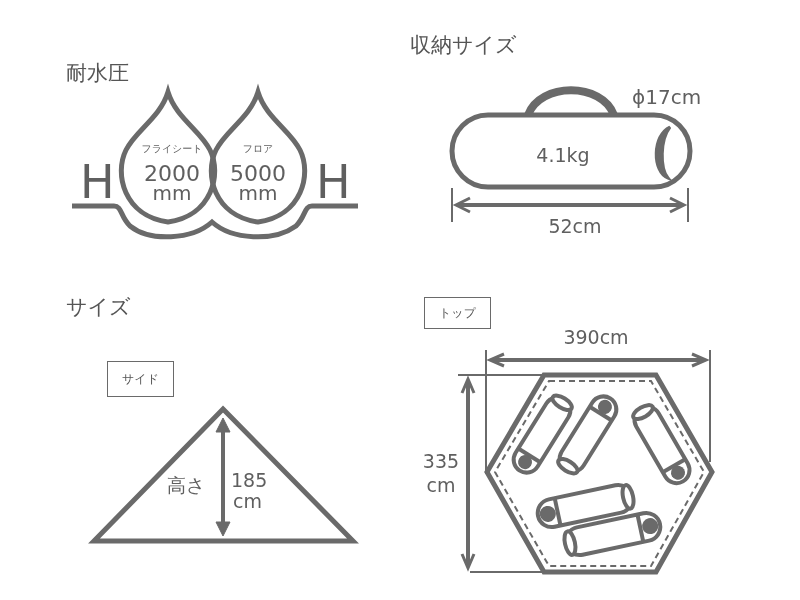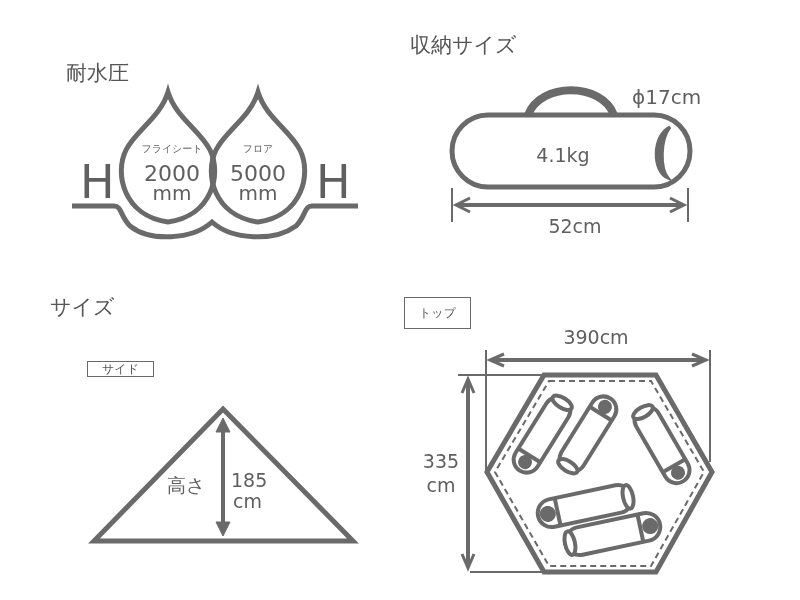--- a/index.html
+++ b/index.html
@@ -2,30 +2,30 @@
 <html><head>
 <meta charset="utf-8">
 <style>
   html, body { margin:0; padding:0; background:#ffffff; }
   body { width:800px; height:600px; position:relative; overflow:hidden;
          font-family:"DejaVu Sans", "Liberation Sans", sans-serif; color:#5f5f5f; }
   .title { position:absolute; font-size:21px; color:#555; letter-spacing:0; }
   svg { position:absolute; left:0; top:0; }
   .lbl { font-family:"DejaVu Sans", "Liberation Sans", sans-serif; fill:#5f5f5f; }
   .tag { position:absolute; border:1.5px solid #6a6a6a; font-size:12px; color:#555;
-         display:flex; align-items:center; justify-content:center; box-sizing:border-box; }
+         display:flex; align-items:center; justify-content:center; box-sizing:border-box;margin-left:20px; }
 </style>
 </head>
 <body>
 
 <div class="title" style="left:66px; top:43px;margin-top:16px;">耐水圧</div>
 <div class="title" style="left:410px; top:31px;">収納サイズ</div>
-<div class="title" style="left:50px; top:293px;">サイズ</div>
+<div class="title" style="left:66px; top:293px;">サイズ</div>
 
-<div class="tag" style="left:87px; top:361px; width:67px; height:16px;">サイド</div>
+<div class="tag" style="left:87px; top:361px; width:67px; height:36px;">サイド</div>
 <div class="tag" style="left:404px; top:297px; width:67px; height:32px;">トップ</div>
 
 <svg width="800" height="600" viewBox="0 0 800 600">
 
   <g fill="none" stroke="#6a6a6a" stroke-width="5">
 
     <path d="M72 206 H114 C122 206 120 216 130 226 C150 242 192 240 212 222 C232 240 274 242 296 226 C306 216 304 206 312 206 H358"></path>
 
     <path d="M168 92 C176 118 200 130 210 150 C222 174 212 216 168 222 C124 216 114 174 126 150 C136 130 160 118 168 92 Z"></path>
 

